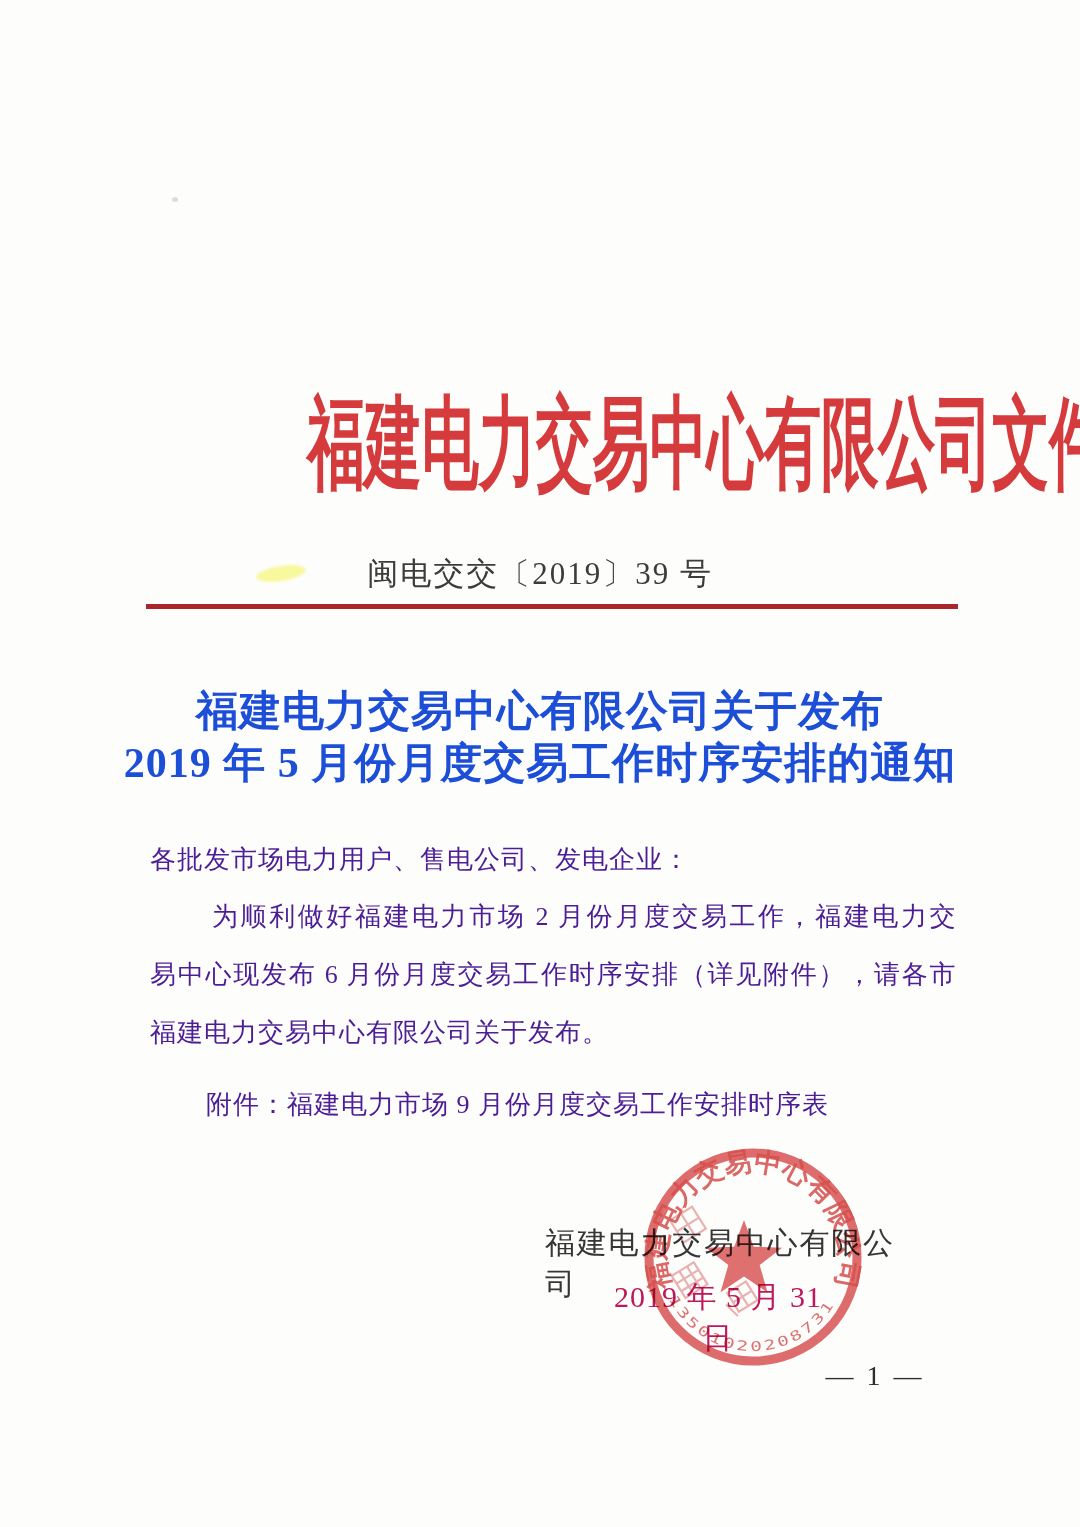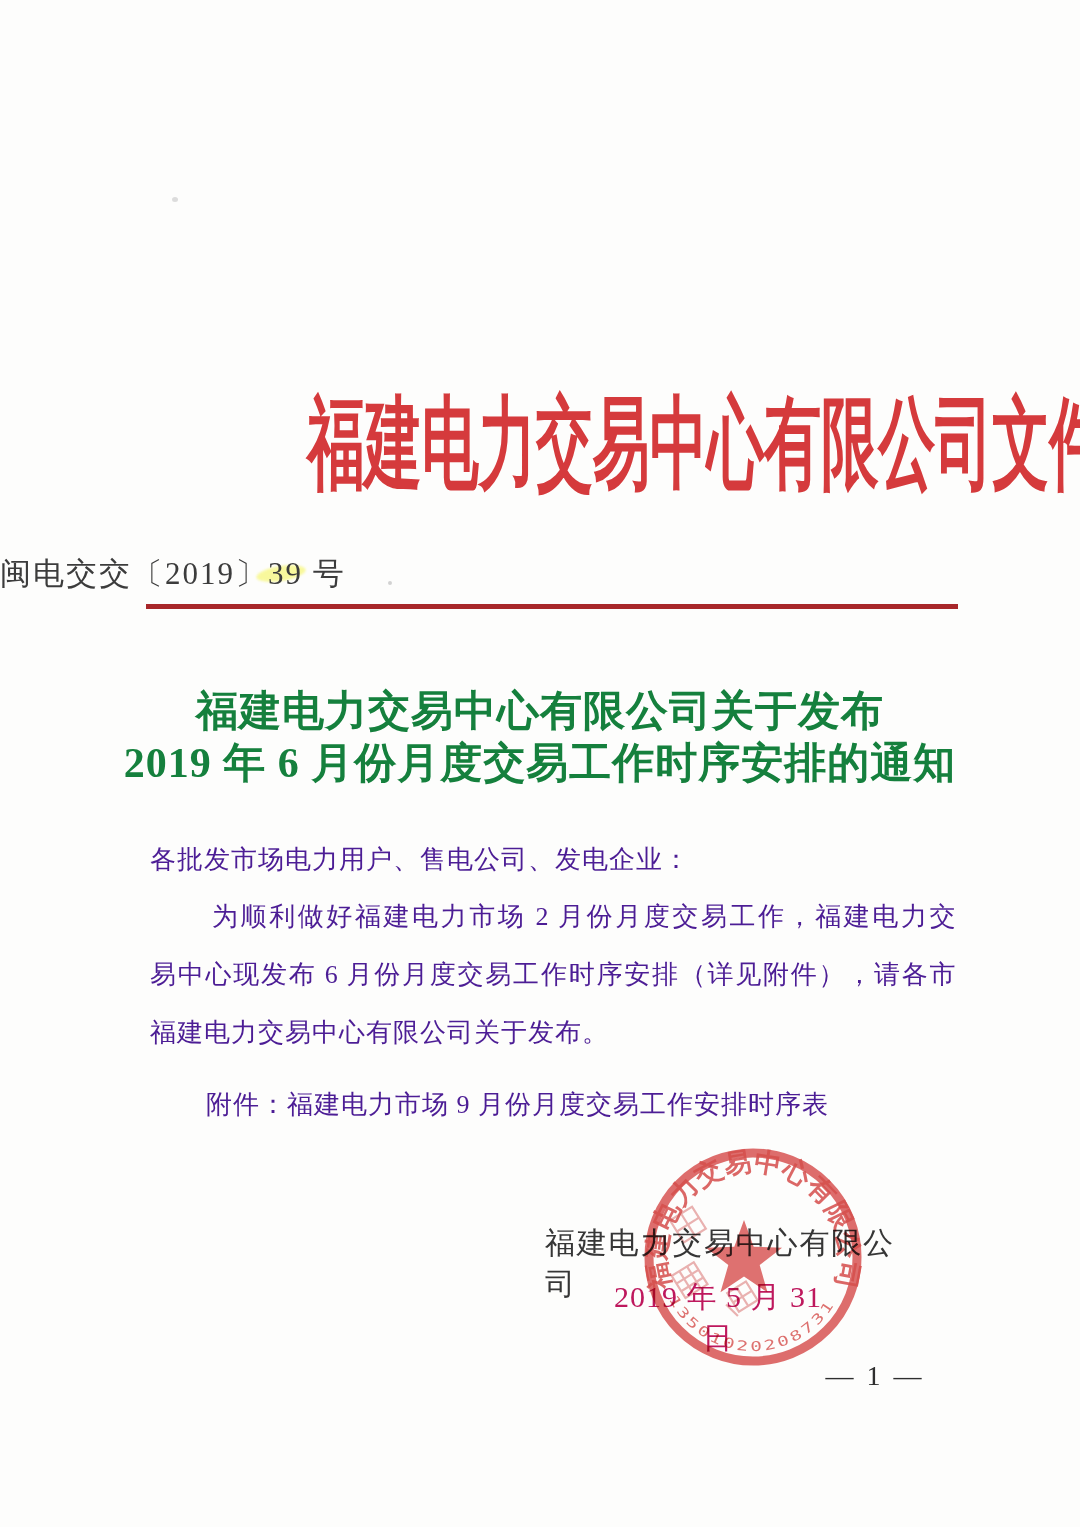--- a/index.html
+++ b/index.html
@@ -30,20 +30,21 @@
     color: #d53a3c;
     transform: scale(0.565, 1.0);
     transform-origin: 50% 50%;
     letter-spacing: 0px;
   }
 
   
   .doc-number {
     position: absolute;
     top: 553px; left: 0; right: 0;
+    text-align: center;
     font-size: 31px;
     color: #3c3c3c;
     letter-spacing: 2px;
   }
 
   .yellow-smudge {
     position: absolute;
     left: 256px; top: 566px;
     width: 50px; height: 15px;
     background: #f7f77d;
@@ -60,21 +61,21 @@
     background: #a8272a;
   }
 
   
   .notice-title {
     position: absolute;
     left: 0; right: 0;
     text-align: center;
     font-size: 42px;
     font-weight: 700;
-    color: #15803d;
+    color: #1d4ed8;
     letter-spacing: 1px;
     white-space: nowrap;
   }
   .title-1 { top: 683px; }
   .title-2 { top: 735px; }
 
   
   .body-line {
     position: absolute;
     left: 150px;
@@ -161,21 +162,21 @@
   </div>
 
   <div class="yellow-smudge"></div>
   <div class="scan-speck speck-2"></div>
 
   <div class="doc-number">闽电交交〔2019〕39 号</div>
 
   <div class="red-rule"></div>
 
   <div class="notice-title title-1">福建电力交易中心有限公司关于发布</div>
-  <div class="notice-title title-2">2019 年 6 月份月度交易工作时序安排的通知</div>
+  <div class="notice-title title-2">2019 年 5 月份月度交易工作时序安排的通知</div>
 
   <div class="body-line salutation">各批发市场电力用户、售电公司、发电企业：</div>
 
   <div class="body-line para-line-1 justified indent">为顺利做好福建电力市场 2 月份月度交易工作，福建电力交</div>
   <div class="body-line para-line-2 justified">易中心现发布 6 月份月度交易工作时序安排（详见附件），请各市</div>
   <div class="body-line para-line-3">福建电力交易中心有限公司关于发布。</div>
 
   <div class="body-line attachment">附件：福建电力市场 9 月份月度交易工作安排时序表</div>
 
   <div class="sig-company">福建电力交易中心有限公司</div>

